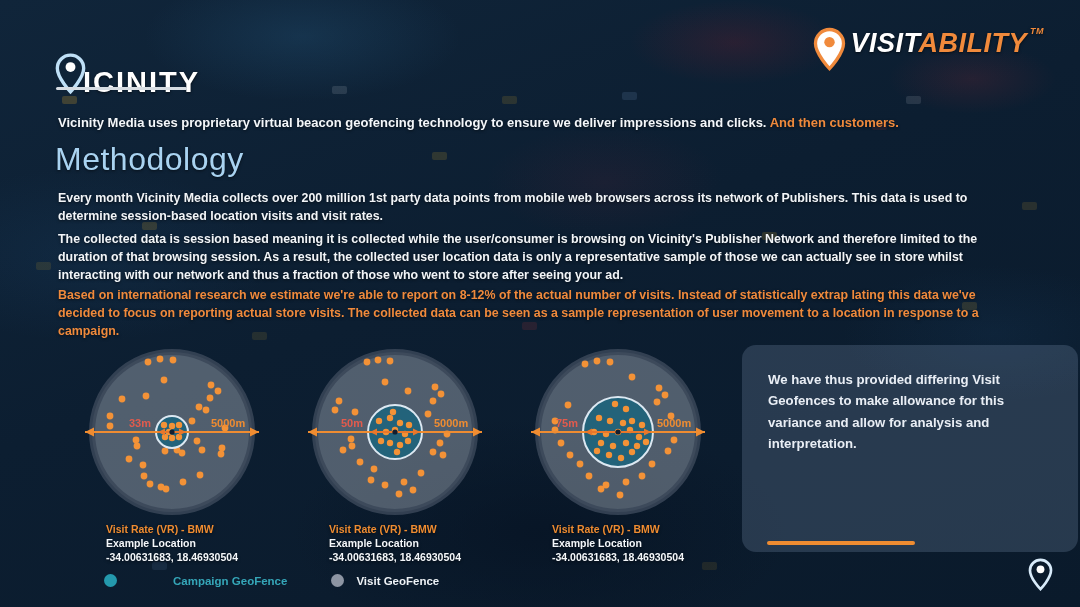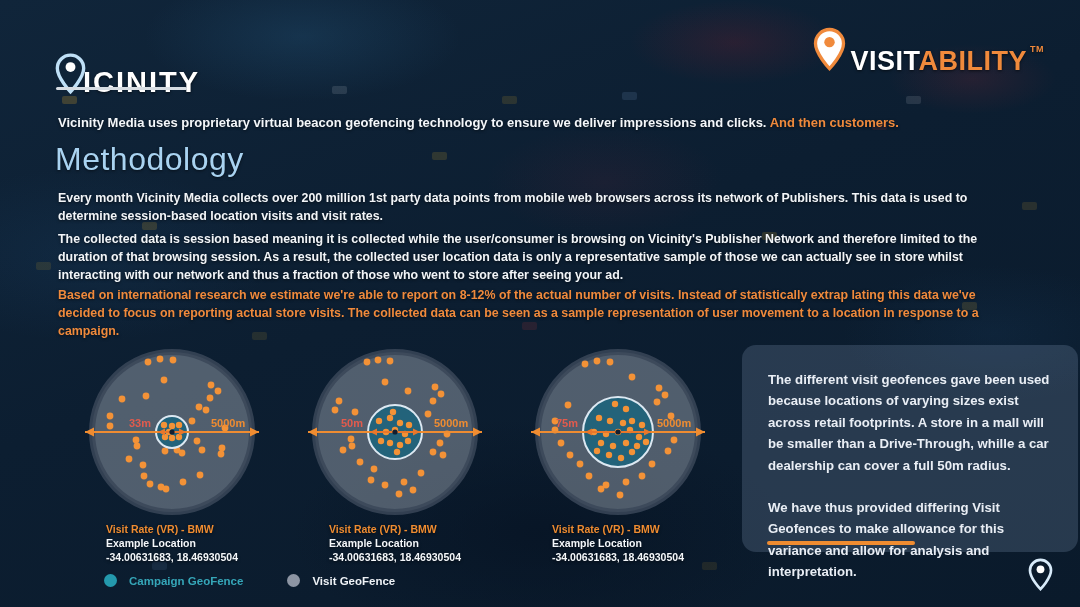--- a/index.html
+++ b/index.html
@@ -31,21 +31,21 @@
       872px 122px 0 rgba(200,60,60,0.13),1022px 202px 0 rgba(205,160,45,0.15),
       502px 96px 0 rgba(205,160,45,0.16),36px 262px 0 rgba(205,160,45,0.14);
   }
   .txtshadow{text-shadow:0 1px 3px rgba(0,0,0,0.55);}
 
   
   .vicinity-logo{position:absolute;left:55px;top:28px;display:flex;align-items:flex-end;}
   .vicinity-logo .word{color:#ffffff;font-size:29px;font-weight:600;letter-spacing:2px;line-height:1;margin-left:-3px;padding-bottom:2px;text-shadow:0 1px 3px rgba(0,0,0,0.6);margin-top:40px;}
   .vicinity-underline{position:absolute;left:56px;top:87px;width:131px;height:2.5px;background:#d7dde3;border-radius:2px;}
 
-  .visitability-logo{position:absolute;right:36px;top:27px;display:flex;align-items:flex-end;}
+  .visitability-logo{position:absolute;right:36px;top:27px;display:flex;align-items:flex-start;font-style:italic;}
   .visitability-logo .word{font-size:27px;font-weight:800;letter-spacing:0.5px;line-height:1;margin-left:4px;text-shadow:0 1px 3px rgba(0,0,0,0.6);}
   .visitability-logo .w1{color:#ffffff;}
   .visitability-logo .w2{color:#f08a3c;}
   .visitability-logo .tm{color:#f08a3c;font-size:9px;font-weight:800;vertical-align:18px;margin-left:3px;}
 
   
   .intro{position:absolute;left:58px;top:114px;width:980px;font-size:13px;font-weight:700;line-height:1.35;}
   .intro .white{color:#f4f7fa;}
   .intro .orange{color:#f08a3c;}
   .page-title{position:absolute;left:55px;top:141px;font-size:32px;font-weight:500;color:#a9d3f1;letter-spacing:0.5px;}
@@ -67,21 +67,21 @@
     background:rgba(145,170,200,0.22);border-radius:14px;padding:24px 26px 0 26px;}
   .side-panel p{margin:0;color:#e9eef5;font-size:13.2px;font-weight:600;line-height:1.62;}
   .side-panel p + p{margin-top:21px;}
   .panel-bar{position:absolute;left:25px;bottom:7px;width:148px;height:4px;border-radius:2px;background:#ef8c31;}
 
   
   .legend{position:absolute;left:104px;top:574px;display:flex;align-items:center;gap:44px;}
   .legend-item{display:flex;align-items:center;gap:12px;}
   .legend-dot{width:13px;height:13px;border-radius:50%;}
   .legend-label{font-size:11.5px;font-weight:700;}
-  .legend-label.campaign{color:#35a6b8;}
+  .legend-label.campaign{color:#35a6b8;margin-left:44px;}
   .legend-label.visit{color:#eef2f6;}
 
   .footer-pin{position:absolute;right:27px;bottom:12px;}
 </style>
 </head>
 <body>
 
 <div class="bg-blobs"></div>
 <div class="cars"></div>
 
@@ -296,21 +296,20 @@
       </svg>
       <div class="caption txtshadow">
         <div class="c1">Visit Rate (VR) - BMW</div>
         <div class="c2">Example Location</div>
         <div class="c3">-34.00631683, 18.46930504</div>
       </div>
     </div>
   </div>
 
 <div class="side-panel">
-  <p>The different visit geofences gave been used because locations of varying sizes exist across retail footprints. A store in a mall will be smaller than a Drive-Through, whille a car dealership can cover a full 50m radius.</p>
   <p>We have thus provided differing Visit Geofences to make allowance for this variance and allow for analysis and interpretation.</p>
   <div class="panel-bar"></div>
 </div>
 
 <div class="legend">
   <div class="legend-item">
     <span class="legend-dot" style="background: rgb(36, 153, 173);"></span>
     <span class="legend-label campaign">Campaign GeoFence</span>
   </div>
   <div class="legend-item">

